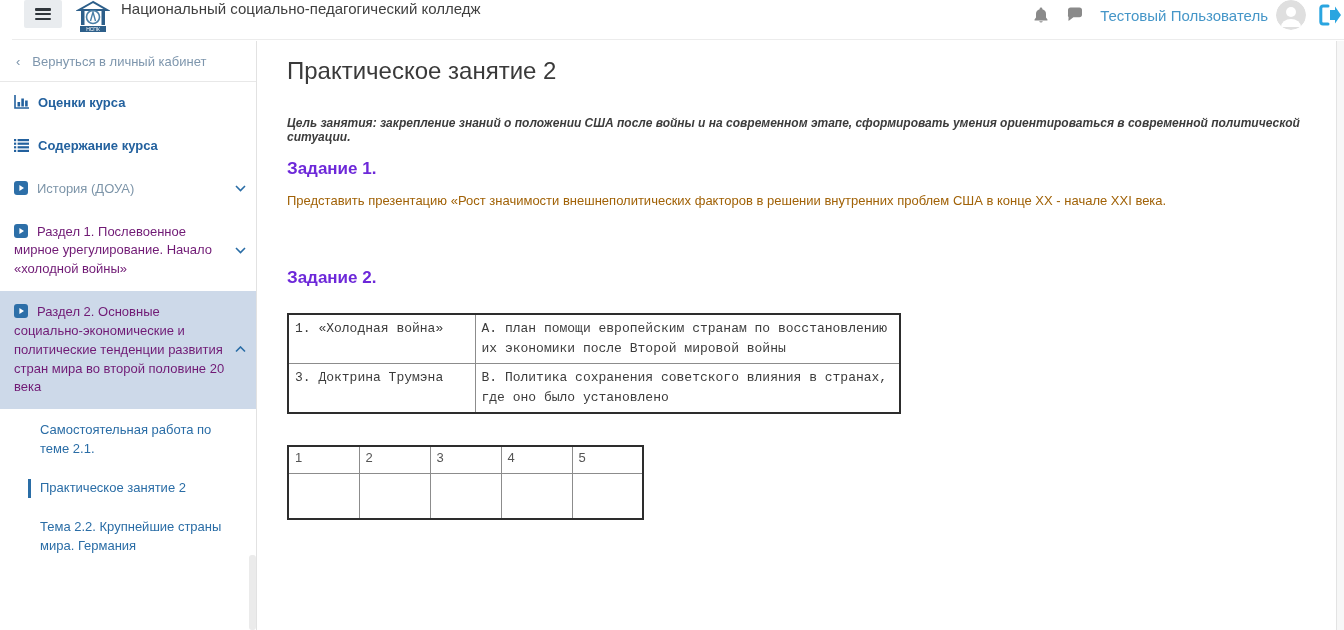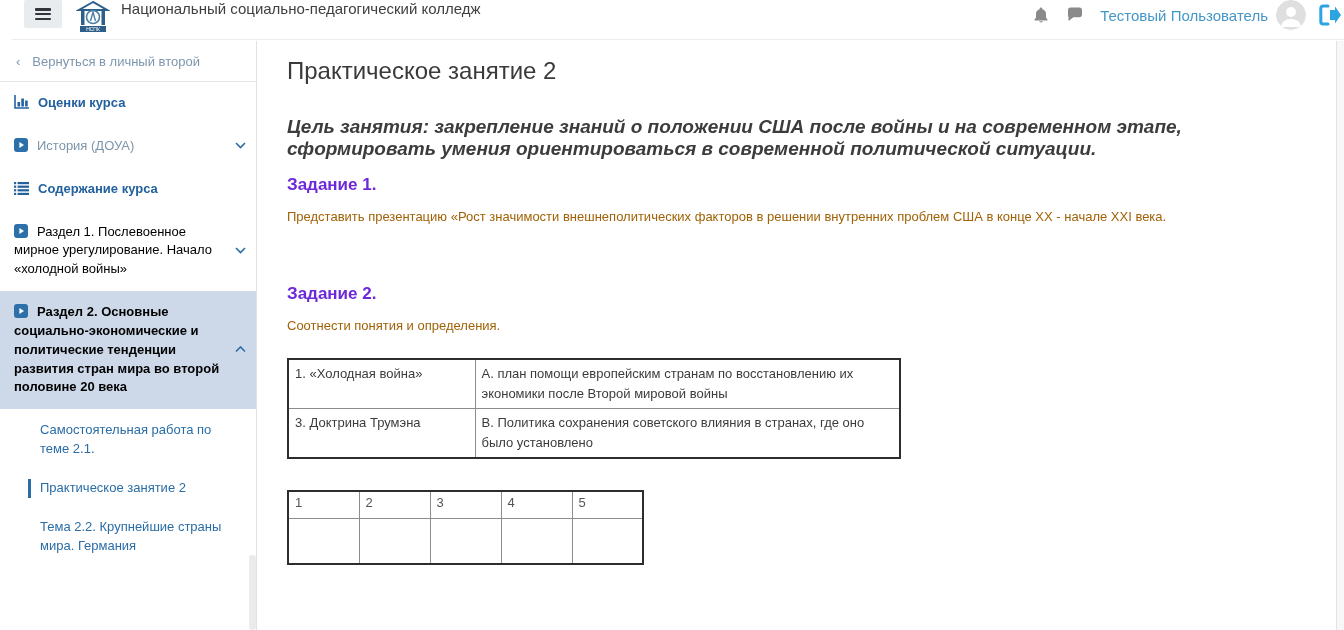--- a/index.html
+++ b/index.html
@@ -20,41 +20,41 @@
   .username { font-size:15px; color:#4596c8; margin-right:8px; cursor:pointer; }
   .avatar { width:30px; height:30px; border-radius:50%; margin-right:12px; cursor:pointer; }
   .logout { width:24px; height:22px; cursor:pointer; margin-right:4px; }
 
   
   .sidebar { position:fixed; top:41px; left:0; width:257px; height:589px; background:#fff;
     border-right:1px solid #e2e2e2; font-size:13px; }
   .back-link { display:flex; align-items:center; color:#7e96ad; padding:13px 14px 12px 16px;
     border-bottom:1px solid #e8e8e8; cursor:pointer; }
   .back-chev { margin-right:12px; font-size:13px; color:#7e96ad; }
-  .nav-item { position:relative; padding:12px 26px 12px 14px; color:#000000; line-height:1.45; cursor:pointer; }
+  .nav-item { position:relative; padding:12px 26px 12px 14px; color:#701a75; line-height:1.45; cursor:pointer; }
   .nav-item .inline-icon { display:inline-block; vertical-align:-2px; margin-right:9px; }
   .nav-item.bold { font-weight:bold; color:#23619e; }
   .nav-item.muted { color:#7d95a9; }
-  .nav-item.active-section { background:#cdd9e9;font-weight:bold; }
+  .nav-item.active-section { background:#cdd9e9; }
   .chev { position:absolute; right:10px; top:50%; margin-top:-4px; }
   .subnav { padding:2px 0 0 0; }
   .sub-item { padding:10px 18px 10px 28px; color:#2a6da6; line-height:1.45; cursor:pointer; }
   .sub-item .inner { padding-left:12px; display:block; }
   .sub-item.current .inner { border-left:3px solid #2a6da6; padding-left:9px; }
   .side-scroll { position:absolute; right:0; bottom:0; width:7px; height:75px; background:#ebebeb; border-radius:3px; }
 
   
   .main { position:fixed; top:41px; left:258px; width:1078px; height:589px; background:#fff;
     padding:16px 20px 0 29px; overflow:hidden; }
   .page-title { font-size:24px; font-weight:normal; color:#3a3a3a; margin-bottom:31px; }
-  .goal { font-size:19px; color:#3c3c3c; font-style:italic; font-weight:bold; margin-bottom:15px; }
+  .goal { font-size:12px; color:#3c3c3c; font-style:italic; font-weight:bold; margin-bottom:15px; }
   .task-label { font-size:17px; color:#6d28d9; font-weight:bold; margin-bottom:14px; }
   .task-text { font-size:13px; color:#a16207; margin-bottom:13px; }
   .gap-lg { height:47px; }
-  .match-table { border-collapse:collapse; border:2px solid #2d2d2d; margin-top:25px; }
+  .match-table { border-collapse:collapse; border:2px solid #2d2d2d; margin-top:25px;font-family:Liberation Mono, monospace; }
   .match-table td { border:1px solid #8c8c8c; font-size:13px; color:#3c3c3c;
     padding:4px 8px 5px 6px; vertical-align:top; line-height:1.5; }
   .match-table td.term { width:187px; }
   .match-table td.def { width:425px; }
   .answer-table { border-collapse:collapse; border:2px solid #2d2d2d; margin-top:31px; }
   .answer-table td { border:1px solid #8c8c8c; width:71px; font-size:13px; color:#555;
     padding:3px 6px; vertical-align:top; }
   .answer-table tr.head td { height:27px; }
   .answer-table tr.blank td { height:46px; }
 
@@ -100,57 +100,57 @@
     <svg class="logout" viewBox="0 0 24 22">
       <path d="M10 2 H5 a2.2 2.2 0 0 0 -2.2 2.2 v13.6 A2.2 2.2 0 0 0 5 20 h5" fill="none" stroke="#2aa5e0" stroke-width="3" stroke-linecap="round"></path>
       <polygon points="12,6 17,6 17,2.5 23,11 17,19.5 17,16 12,16" fill="#2aa5e0"></polygon>
     </svg>
   </div>
 </div>
 
 <div class="sidebar">
   <div class="back-link">
     <span class="back-chev">‹</span>
-    <span>Вернуться в личный второй</span>
+    <span>Вернуться в личный кабинет</span>
   </div>
 
   <div class="nav-item bold">
     <svg class="inline-icon" width="15" height="14" viewBox="0 0 15 14">
       <path d="M1 0 v13 h14" fill="none" stroke="#23619e" stroke-width="1.6"></path>
       <rect x="3.5" y="7" width="2.6" height="4.5" fill="#23619e"></rect>
       <rect x="7.3" y="3.5" width="2.6" height="8" fill="#23619e"></rect>
       <rect x="11.1" y="5.5" width="2.6" height="6" fill="#23619e"></rect>
     </svg><span>Оценки курса</span>
-  </div>
-
-  <div class="nav-item muted">
-    <svg class="inline-icon" width="14" height="14" viewBox="0 0 14 14">
-      <rect x="0" y="0" width="14" height="14" rx="3" fill="#2d6fa8"></rect>
-      <polygon points="5.4,4 10,7 5.4,10" fill="#ffffff"></polygon>
-    </svg><span>История (ДОУА)</span>
-    <svg class="chev" width="11" height="7" viewBox="0 0 11 7">
-      <polyline points="1,1 5.5,5.5 10,1" fill="none" stroke="#2a6da6" stroke-width="1.6"></polyline>
-    </svg>
   </div>
 
   <div class="nav-item bold">
     <svg class="inline-icon" width="15" height="13" viewBox="0 0 15 13">
       <g fill="#23619e">
         <rect x="0" y="0" width="2.2" height="2.2"></rect>
           <rect x="3.6" y="0" width="11.4" height="2.2"></rect>
         <rect x="0" y="3.6" width="2.2" height="2.2"></rect>
           <rect x="3.6" y="3.6" width="11.4" height="2.2"></rect>
         <rect x="0" y="7.2" width="2.2" height="2.2"></rect>
           <rect x="3.6" y="7.2" width="11.4" height="2.2"></rect>
         <rect x="0" y="10.8" width="2.2" height="2.2"></rect>
           <rect x="3.6" y="10.8" width="11.4" height="2.2"></rect>
       </g>
     </svg><span>Содержание курса</span>
   </div>
 
+  <div class="nav-item muted">
+    <svg class="inline-icon" width="14" height="14" viewBox="0 0 14 14">
+      <rect x="0" y="0" width="14" height="14" rx="3" fill="#2d6fa8"></rect>
+      <polygon points="5.4,4 10,7 5.4,10" fill="#ffffff"></polygon>
+    </svg><span>История (ДОУА)</span>
+    <svg class="chev" width="11" height="7" viewBox="0 0 11 7">
+      <polyline points="1,1 5.5,5.5 10,1" fill="none" stroke="#2a6da6" stroke-width="1.6"></polyline>
+    </svg>
+  </div>
+
   <div class="nav-item">
     <svg class="inline-icon" width="14" height="14" viewBox="0 0 14 14">
       <rect x="0" y="0" width="14" height="14" rx="3" fill="#2d6fa8"></rect>
       <polygon points="5.4,4 10,7 5.4,10" fill="#ffffff"></polygon>
     </svg><span>Раздел 1. Послевоенное мирное урегулирование. Начало «холодной войны»</span>
     <svg class="chev" width="11" height="7" viewBox="0 0 11 7">
       <polyline points="1,1 5.5,5.5 10,1" fill="none" stroke="#2a6da6" stroke-width="1.6"></polyline>
     </svg>
   </div>
 
@@ -180,21 +180,20 @@
   <div class="side-scroll"></div>
 </div>
 
 <div class="main">
   <h1 class="page-title">Практическое занятие 2</h1>
   <p class="goal">Цель занятия: закрепление знаний о положении США после войны и на современном этапе, сформировать умения ориентироваться в современной политической ситуации.</p>
   <p class="task-label">Задание 1.</p>
   <p class="task-text">Представить презентацию «Рост значимости внешнеполитических факторов в решении внутренних проблем США в конце XX - начале XXI века.</p>
   <div class="gap-lg"></div>
   <p class="task-label">Задание 2.</p>
-  <p class="task-text">Соотнести понятия и определения.</p>
 
   <table class="match-table">
     <tbody>
       <tr>
         <td class="term">1. «Холодная война»</td>
         <td class="def">А. план помощи европейским странам по восстановлению их экономики после Второй мировой войны</td>
       </tr>
       <tr>
         <td class="term">3. Доктрина Трумэна</td>
         <td class="def">В. Политика сохранения советского влияния в странах, где оно было установлено</td>

